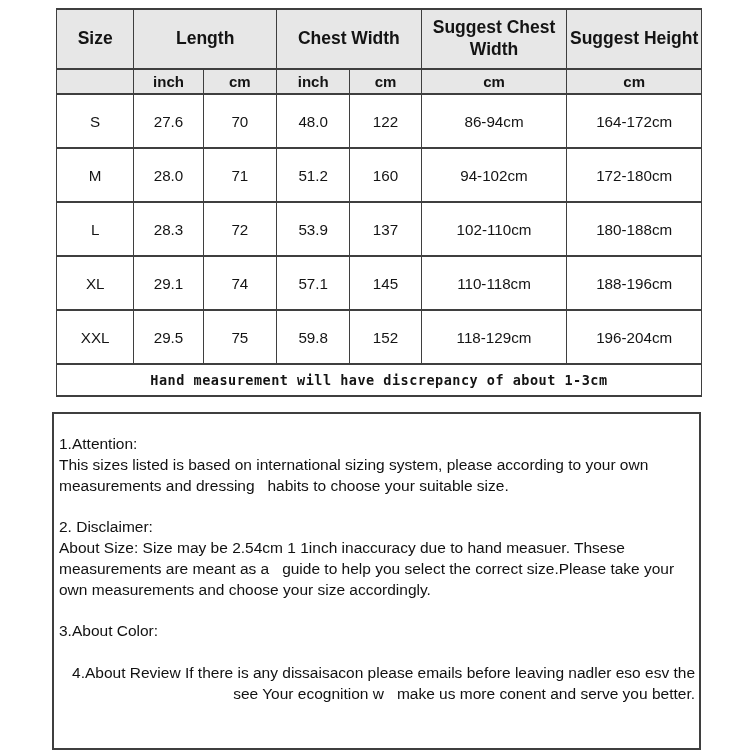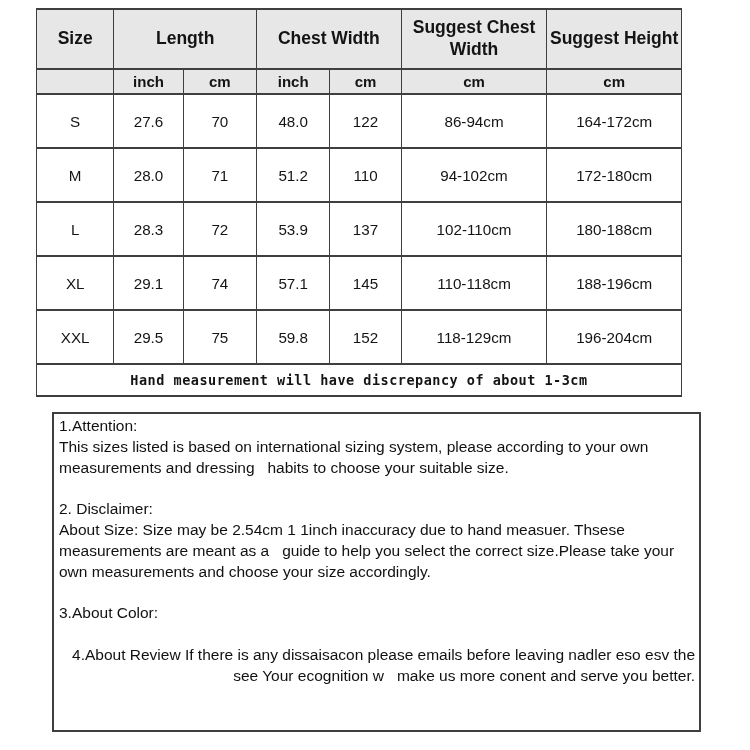--- a/index.html
+++ b/index.html
@@ -1,21 +1,21 @@
 <!DOCTYPE html>
 <html><head>
 <meta charset="utf-8">
 <style>
   html, body { margin:0; padding:0; background:#ffffff; }
   .sheet {
     position:relative; width:750px; height:750px; background:#ffffff;
     font-family:"Liberation Sans", sans-serif; color:#141414;
   }
   table.size-table {
-    position:absolute; left:36px; top:8px; width:646px;
+    position:absolute; left:56px; top:8px; width:646px;
     border-collapse:collapse; table-layout:fixed;
   }
   .size-table th, .size-table td {
     border-left:1px solid #3f3f3f; border-right:1px solid #3f3f3f;
     border-top:2px solid #3f3f3f; border-bottom:2px solid #3f3f3f;
     text-align:center; vertical-align:middle; padding:0; overflow:hidden;
   }
   tr.head-row th {
     background:#e7e7e7; font-size:17.5px; font-weight:bold;
     height:58px; line-height:1.25;
@@ -27,21 +27,21 @@
   td.conversion-note {
     height:22px; font-family:"DejaVu Sans Mono", monospace;
     font-weight:bold; font-size:13px; letter-spacing:0.5px;
   }
   td.measurement-note {
     height:30px; font-family:"DejaVu Sans Mono", monospace;
     font-weight:bold; font-size:13.5px; letter-spacing:0.5px;border-radius:9px;
   }
   .notes-box {
     position:absolute; left:52px; top:412px; width:636px; height:311px;
-    border:2px solid #3f3f3f; padding:2px 4px 3px 5px;
+    border:2px solid #3f3f3f; padding:20px 4px 3px 5px;
     font-size:15.5px; line-height:1.34; color:#111111;
   }
   .note-section { margin:0 0 21px 0; }
   .note-section:last-child { margin-bottom:0;text-align:right; }
   .note-title, .note-body { white-space:pre-wrap; }
 </style>
 </head>
 <body>
 
 <div class="sheet">
@@ -82,21 +82,21 @@
         <td>48.0</td>
         <td>122</td>
         <td>86-94cm</td>
         <td>164-172cm</td>
       </tr>
       <tr>
         <td>M</td>
         <td>28.0</td>
         <td>71</td>
         <td>51.2</td>
-        <td>110</td>
+        <td>160</td>
         <td>94-102cm</td>
         <td>172-180cm</td>
       </tr>
       <tr>
         <td>L</td>
         <td>28.3</td>
         <td>72</td>
         <td>53.9</td>
         <td>137</td>
         <td>102-110cm</td>

